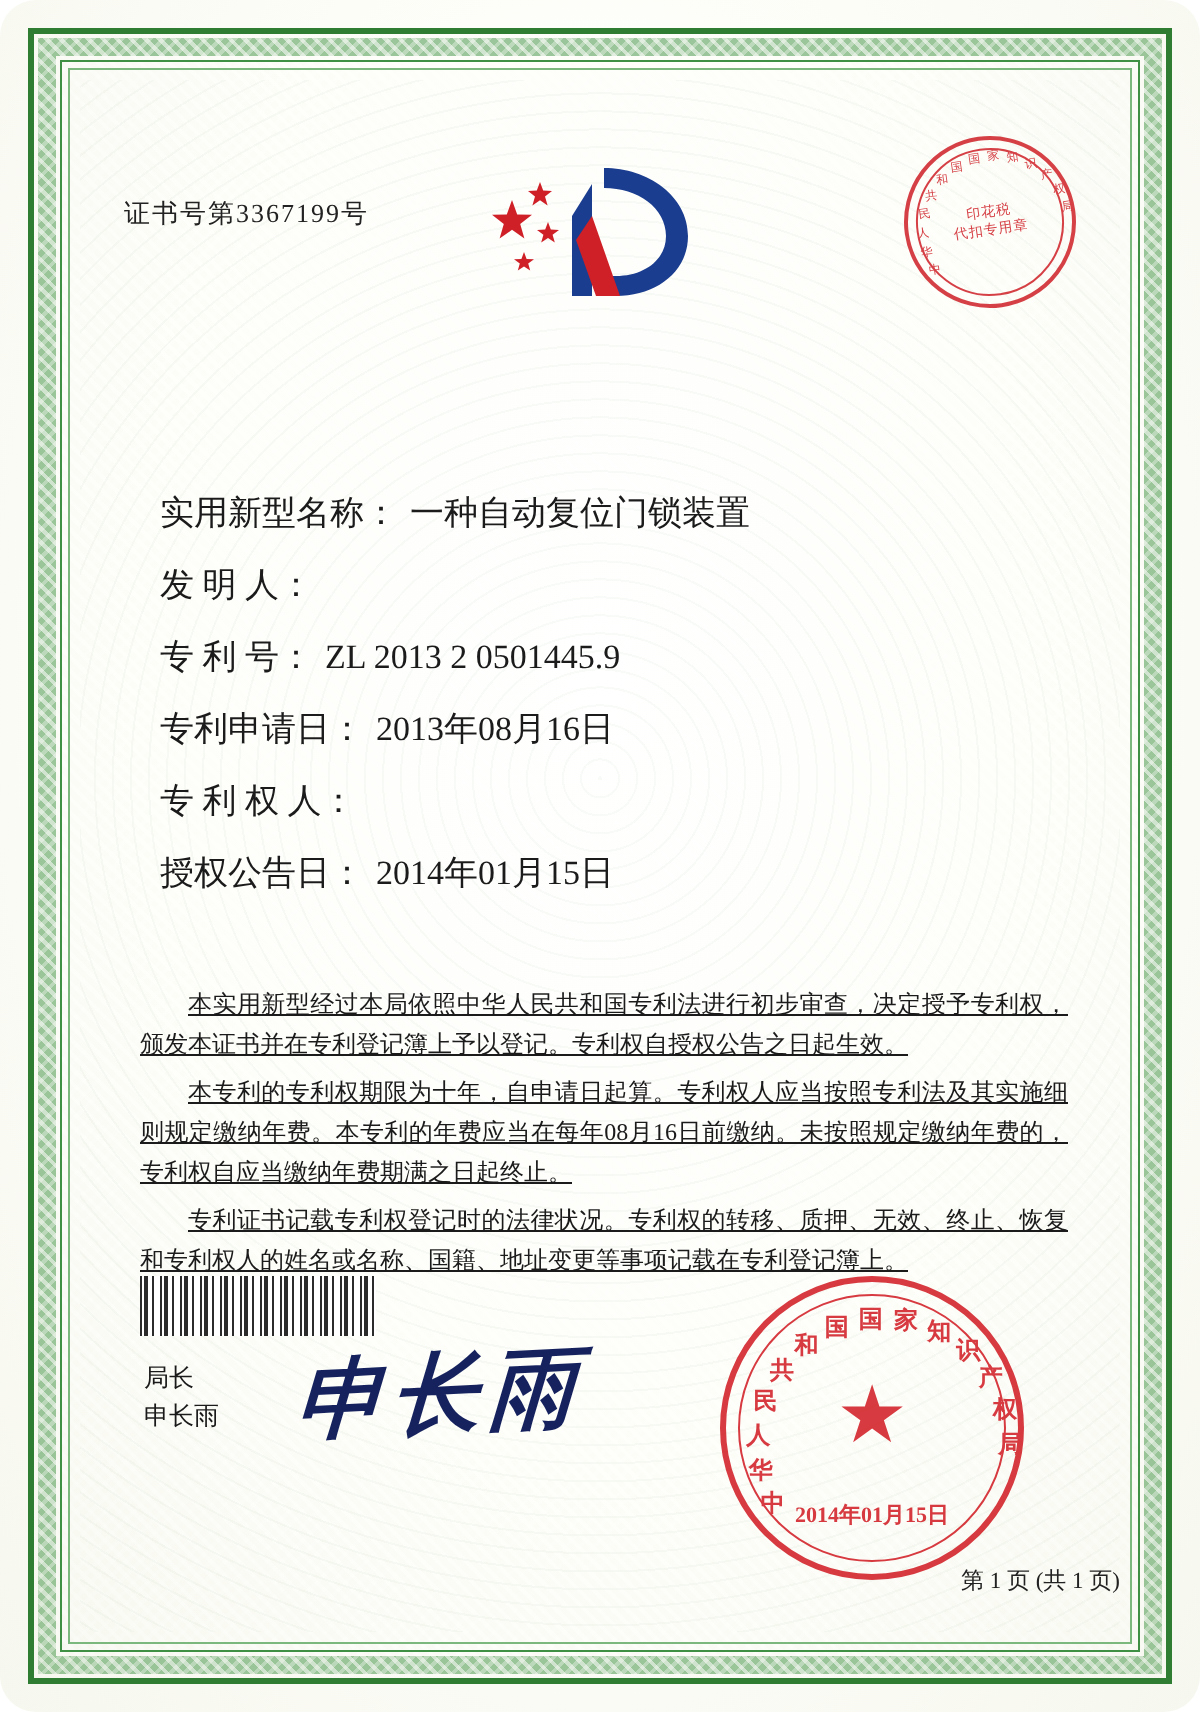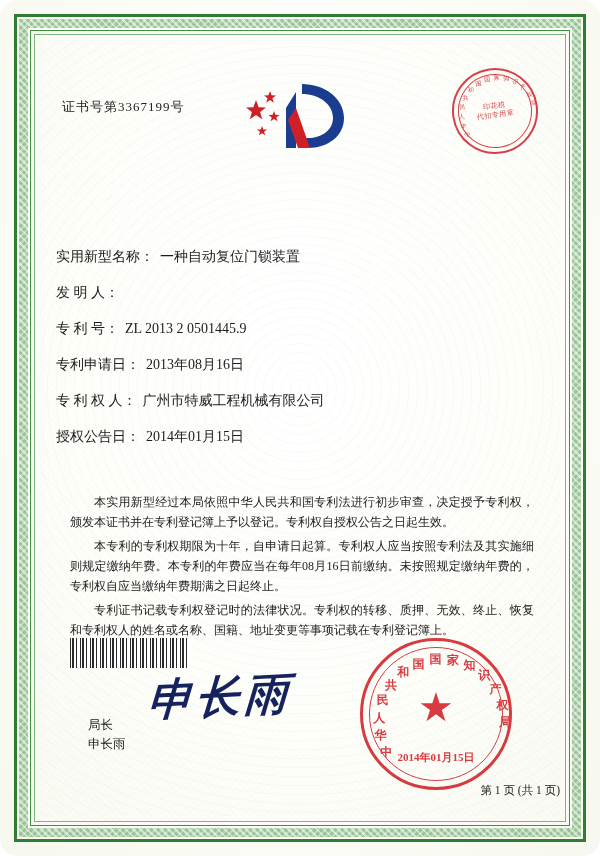--- a/index.html
+++ b/index.html
@@ -148,24 +148,24 @@
     text-align: center;
     font-size: 33px;
     font-weight: bold;
     letter-spacing: 6px;
     color: #111;
     font-family: "Liberation Serif", serif;
   }
 
   .fields {
     position: absolute;
-    left: 16px;
+    left: 40px;
     right: 24px;
     top: 208px;
-    font-size: 14px;
+    font-size: 17px;
     line-height: 17px;
     color: #1b1b1b;
   }
   .field-row {
     margin-bottom: 19px;
     display: flex;
     align-items: baseline;
   }
   .field-label {
     white-space: pre;
@@ -182,20 +182,21 @@
     right: 26px;
     top: 452px;
     font-size: 12px;
     line-height: 20px;
     color: #1b1b1b;
     text-align: justify;
   }
   .paragraphs p {
     margin: 0 0 4px 0;
     text-indent: 24px;
+    text-decoration: underline;
   }
 
   
   .barcode {
     position: absolute;
     left: 30px;
     top: 598px;
     width: 118px;
     height: 30px;
     background-image: repeating-linear-gradient(
@@ -205,24 +206,23 @@
       #2b2b2b 2px 4px,
       #ffffff 4px 6px,
       #2b2b2b 6px 7px,
       #ffffff 7px 10px
     );
   }
 
   .director {
     position: absolute;
     left: 32px;
-    top: 676px;
+    top: 640px;
     font-size: 12.5px;
     line-height: 19px;
-    margin-left: 16px;
   }
   .signature {
     position: absolute;
     left: 108px;
     top: 628px;
     font-size: 44px;
     color: #15225e;
     font-family: "Liberation Serif", serif;
     font-style: italic;
     font-weight: bold;
@@ -355,21 +355,20 @@
       <div class="field-row">
         <span class="field-label">专 利 号：</span>
         <span class="field-value">ZL 2013 2 0501445.9</span>
       </div>
       <div class="field-row">
         <span class="field-label">专利申请日：</span>
         <span class="field-value">2013年08月16日</span>
       </div>
       <div class="field-row">
         <span class="field-label">专 利 权 人：</span>
-        <span class="field-value">广州市特威工程机械有限公司</span>
       </div>
       <div class="field-row">
         <span class="field-label">授权公告日：</span>
         <span class="field-value">2014年01月15日</span>
       </div>
     </div>
 
     <div class="paragraphs">
       <p>本实用新型经过本局依照中华人民共和国专利法进行初步审查，决定授予专利权，颁发本证书并在专利登记簿上予以登记。专利权自授权公告之日起生效。</p>
       <p>本专利的专利权期限为十年，自申请日起算。专利权人应当按照专利法及其实施细则规定缴纳年费。本专利的年费应当在每年08月16日前缴纳。未按照规定缴纳年费的，专利权自应当缴纳年费期满之日起终止。</p>

